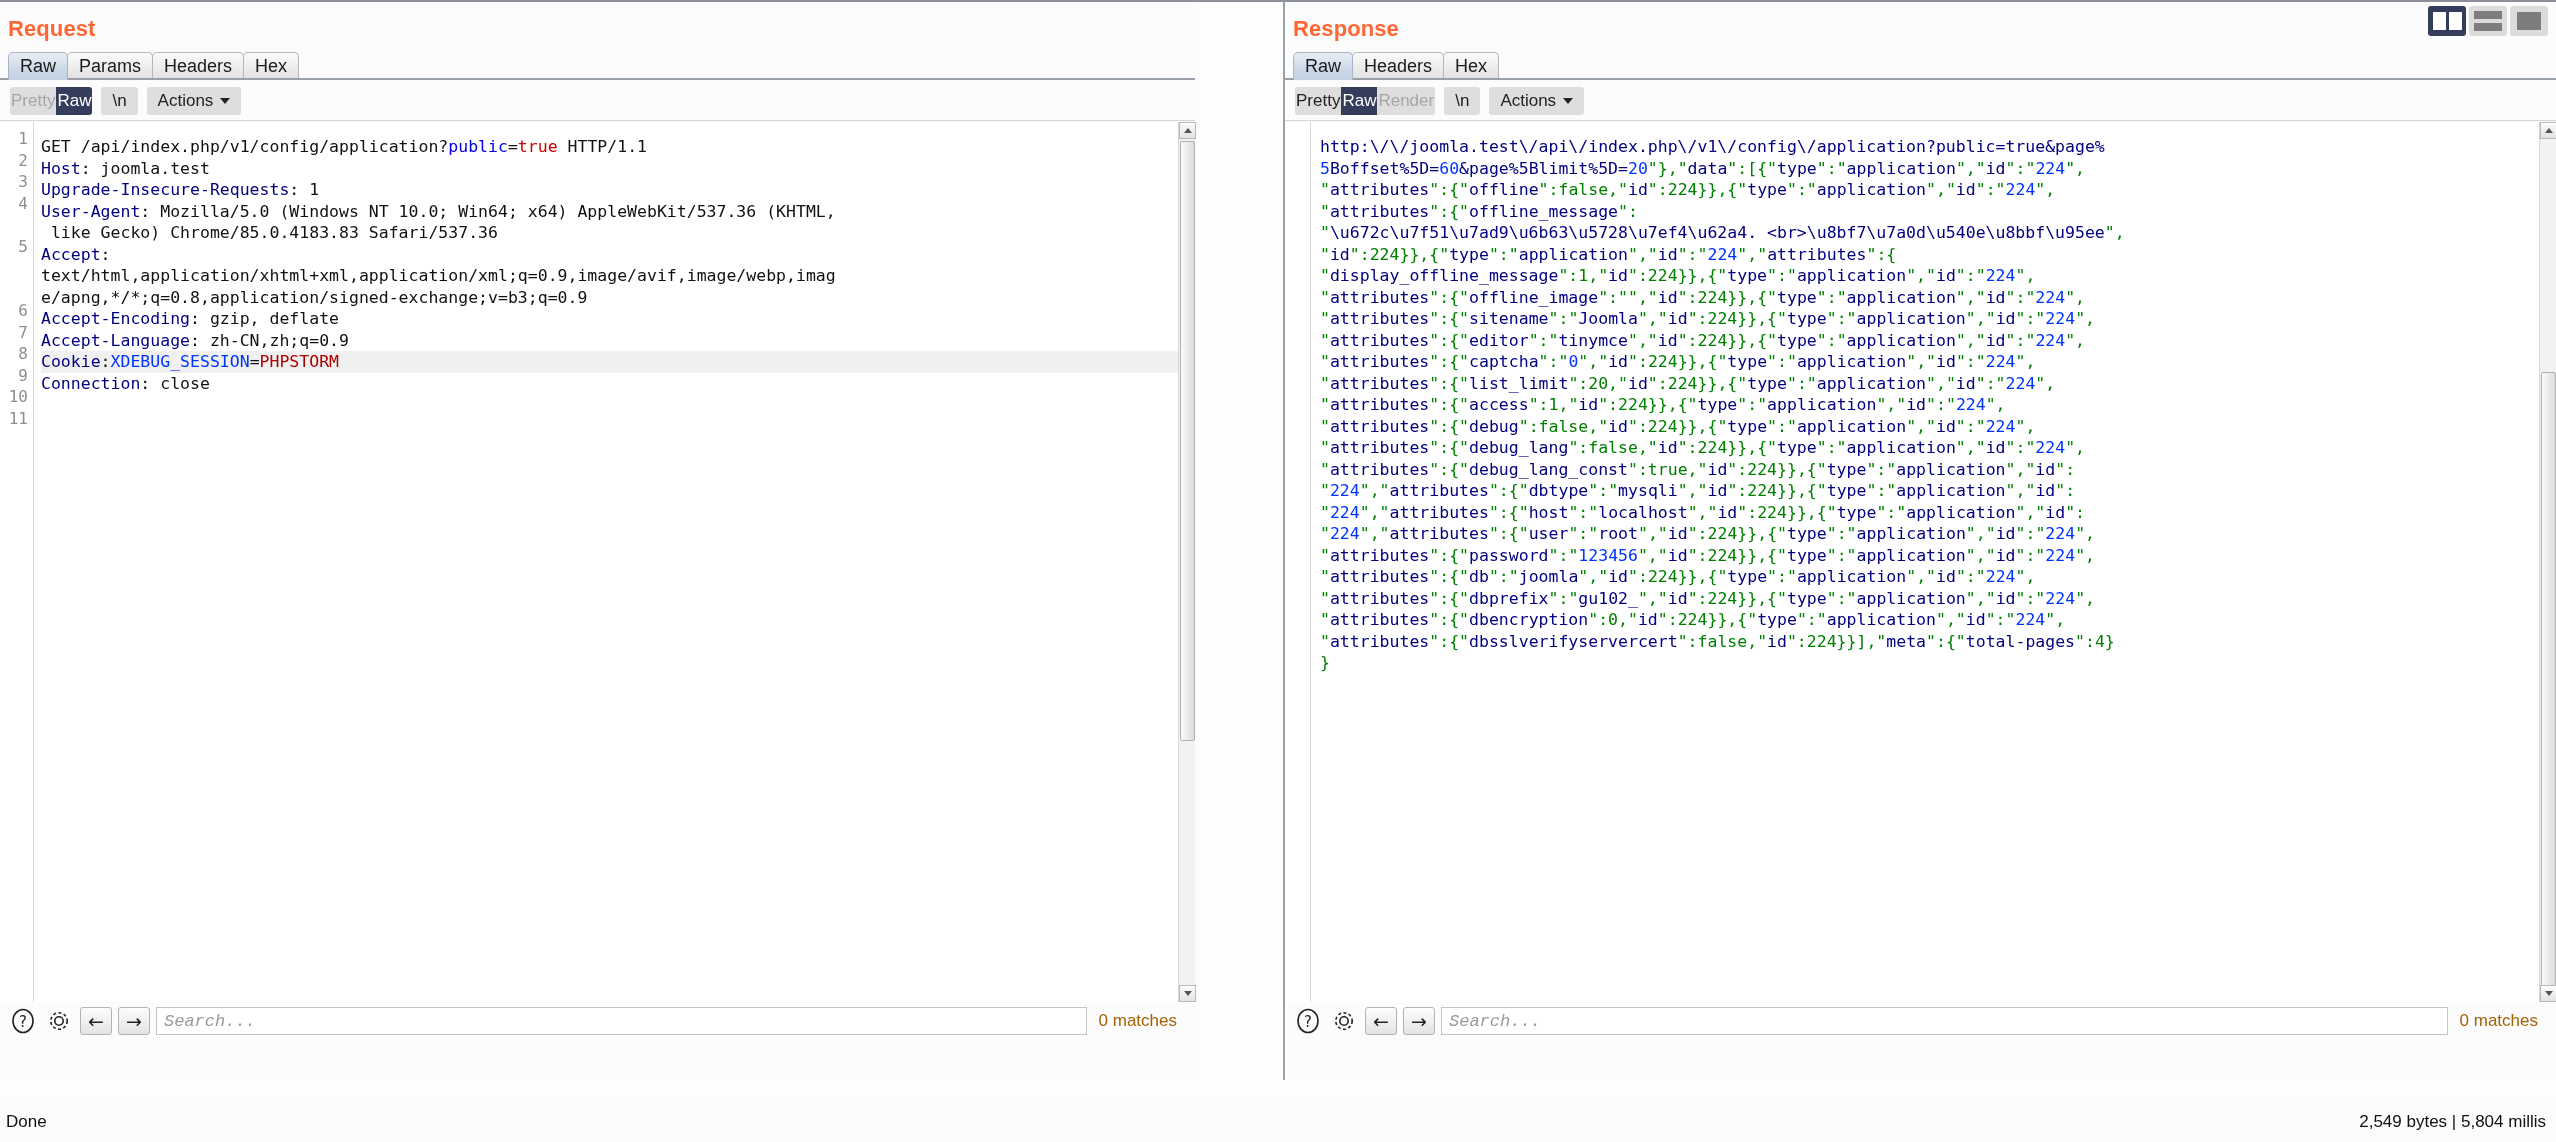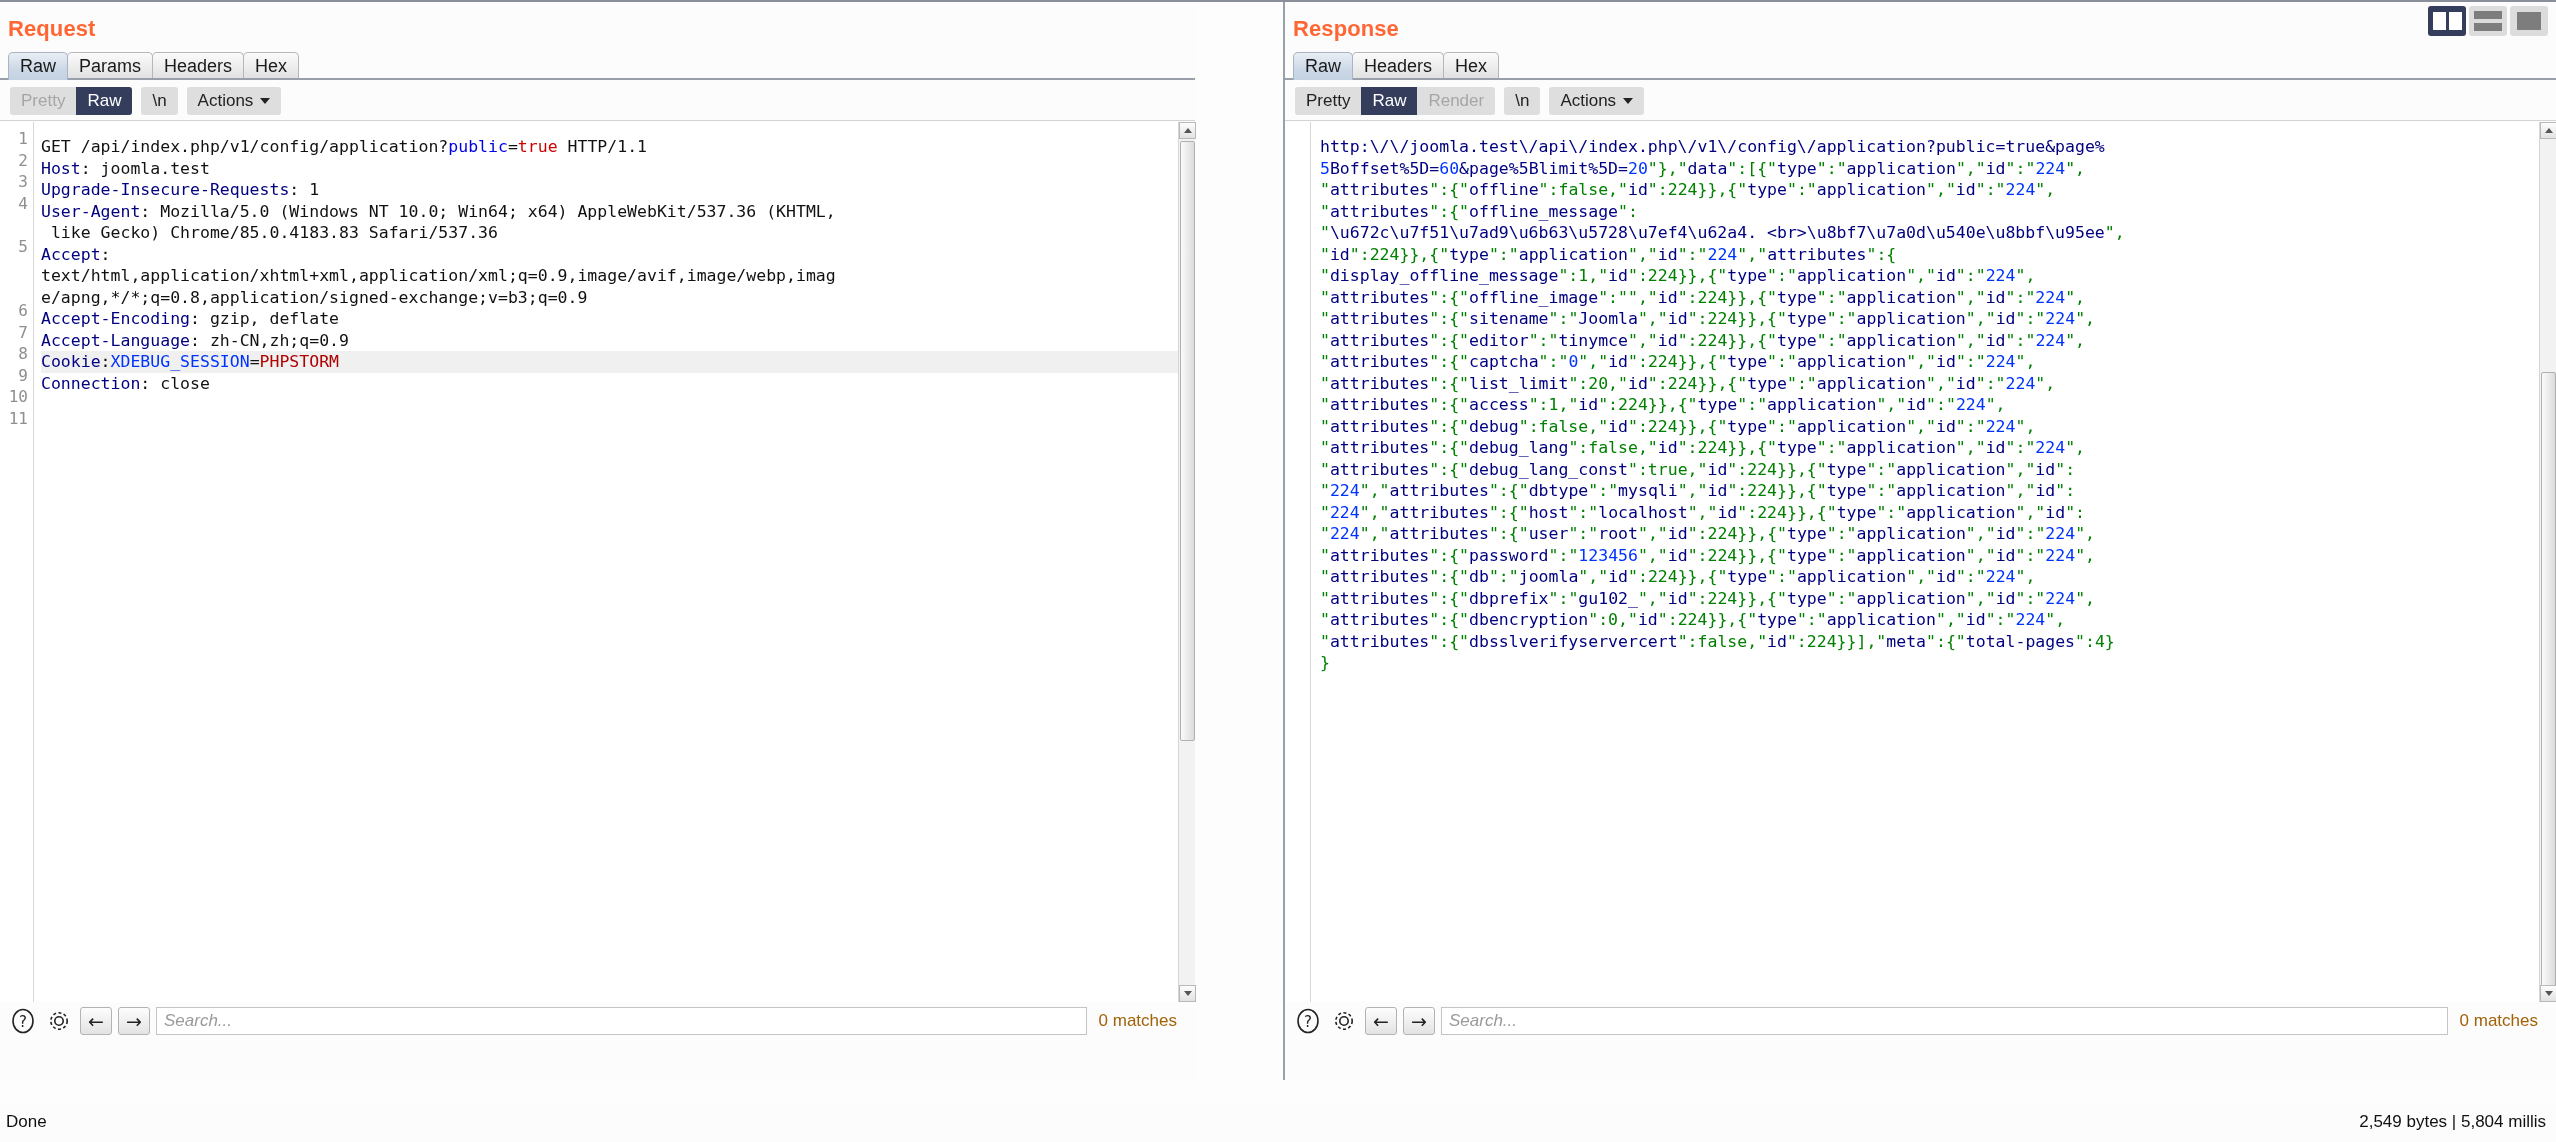--- a/index.html
+++ b/index.html
@@ -67,21 +67,21 @@
     position:absolute; left:0; width:100%; top:76px; height:2px; background:#9aa0aa;
   }
 
   
   .subbar {
     position:absolute; left:10px; top:84px;
     display:flex; align-items:center; gap:9px; height:30px;
   }
   .seg { display:flex; border-radius:3px; overflow:hidden; background:#dedede; }
   .seg .segbtn {
-    padding:4px 11px; font-size:17px; color:#222; cursor:pointer; white-space:nowrap;
+    padding:4px 1px; font-size:17px; color:#222; cursor:pointer; white-space:nowrap;
     display:flex; align-items:center;
   }
   .seg .segbtn.sel { background:#343d5c; color:#ffffff; }
   .seg .segbtn.dim { color:#a6a6a6; }
   .pillbtn {
     background:#dedede; border-radius:3px; padding:4px 11px;
     font-size:17px; color:#222; cursor:pointer; display:flex; align-items:center; gap:7px;
     white-space:nowrap;
   }
   .caret { width:0;height:0;border-left:5px solid transparent;border-right:5px solid transparent;border-top:6px solid #222; }
@@ -160,21 +160,21 @@
     display:flex; align-items:center; justify-content:center;
     font-size:19px; color:#222; cursor:pointer;
     font-family:"DejaVu Sans", sans-serif;
   }
   .searchbox {
     flex:1; height:28px; background:#ffffff; border:1px solid #c4c4c4;
     display:flex; align-items:center; padding:0 7px;
   }
   .searchbox span {
     font-size:17px; color:#9a9a9a; font-style:italic;
-    font-family:Liberation Sans, sans-serif;
+    font-family:Liberation Mono, monospace;
   }
   .matches { font-size:17px; color:#a16207; white-space:nowrap; padding:0 10px 0 6px; }
 
   
   .statusbar {
     position:absolute; left:0; right:0; bottom:0; height:40px;
     background:#fcfcfc; display:flex; align-items:center;
   }
   .status-left { position:absolute; left:6px; font-size:17px; color:#111; }
   .status-right { position:absolute; right:10px; font-size:17px; color:#111; }

